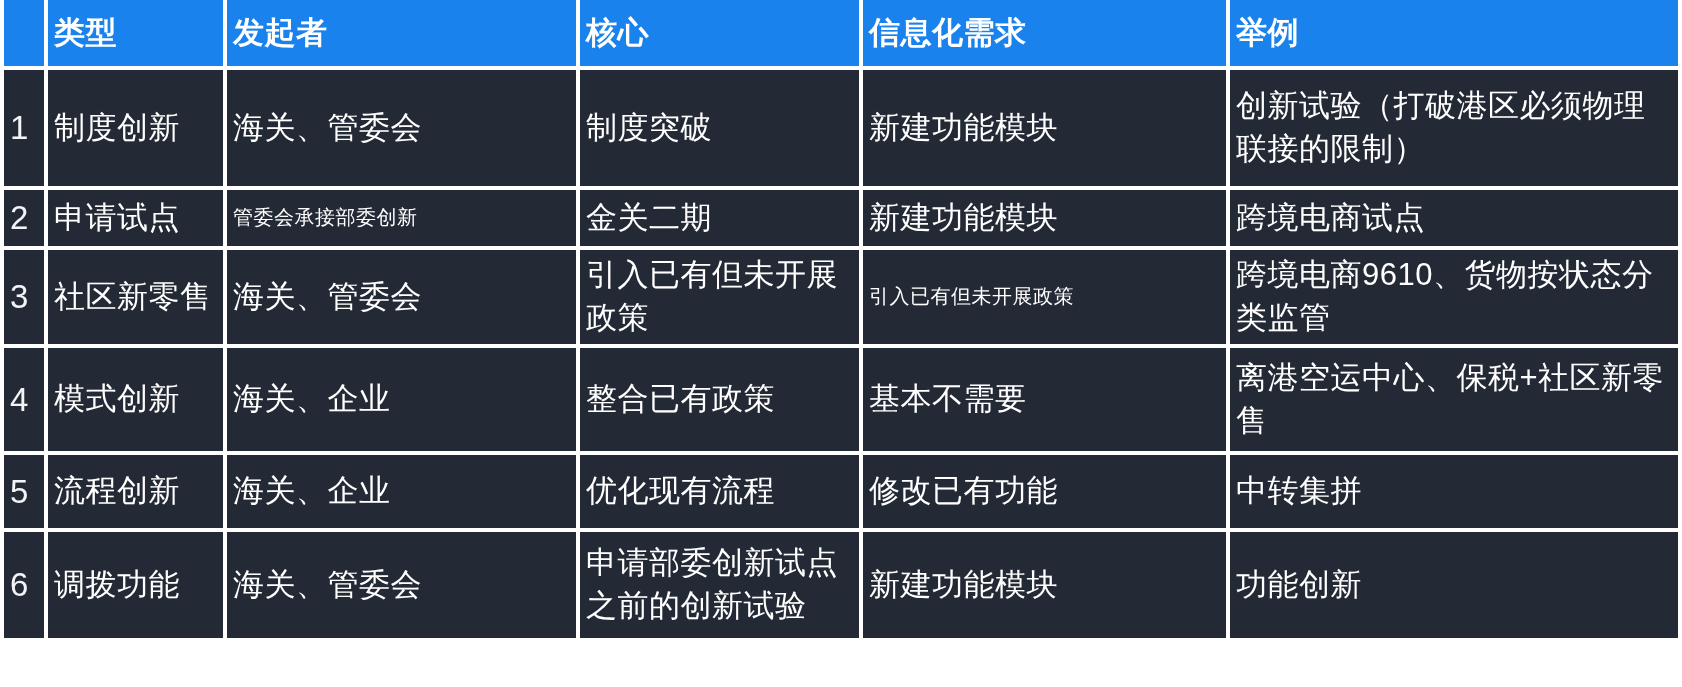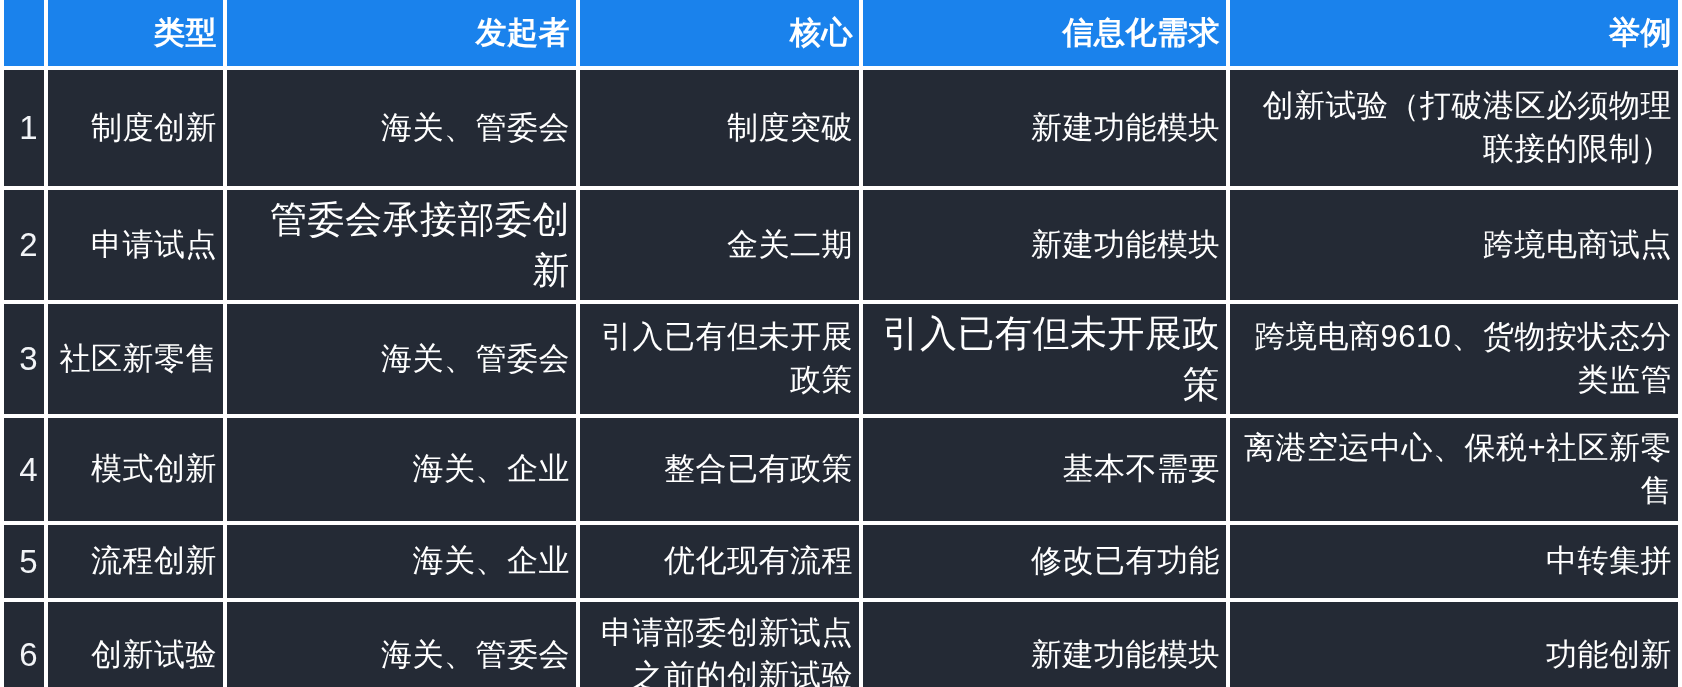--- a/index.html
+++ b/index.html
@@ -29,21 +29,21 @@
     border-collapse: separate;
     border-spacing: 0;
     table-layout: fixed;
   }
   .cell {
     box-sizing: border-box;
     border: 4px solid #ffffff;
     border-top-width: 0;
     border-left-width: 0;
     vertical-align: middle;
-    text-align: right;
+    text-align: left;
     color: #ffffff;
     background: #242a35;
     padding: 4px 6px;
     line-height: 1.38;
     font-size: 31px;
     letter-spacing: 0.5px;
     word-break: break-word;
   }
   .cell.first-col-edge {
     border-left-width: 4px;
@@ -66,21 +66,21 @@
   .col-req   { width: 367px; }
   .col-ex    { width: 452px; }
 
   .r1 { height: 120px; }
   .r2 { height: 60px;  }
   .r3 { height: 98px;  }
   .r4 { height: 107px; }
   .r5 { height: 77px;  }
   .r6 { height: 110px; }
 
-  .cell-sm { font-size: 37px; }
+  .cell-sm { font-size: 20px; }
 </style>
 </head>
 <body>
 
 <div id="table-root">
   <table class="grid">
     <colgroup>
       <col class="col-idx">
       <col class="col-type">
       <col class="col-init">
@@ -134,21 +134,21 @@
       <tr class="r5">
         <td class="cell first-col-edge idx">5</td>
         <td class="cell">流程创新</td>
         <td class="cell">海关、企业</td>
         <td class="cell">优化现有流程</td>
         <td class="cell">修改已有功能</td>
         <td class="cell">中转集拼</td>
       </tr>
       <tr class="r6">
         <td class="cell first-col-edge idx">6</td>
-        <td class="cell">创新试验</td>
+        <td class="cell">调拨功能</td>
         <td class="cell">海关、管委会</td>
         <td class="cell">申请部委创新试点之前的创新试验</td>
         <td class="cell">新建功能模块</td>
         <td class="cell">功能创新</td>
       </tr>
     </tbody>
   </table>
 </div>
 
 </body></html>

